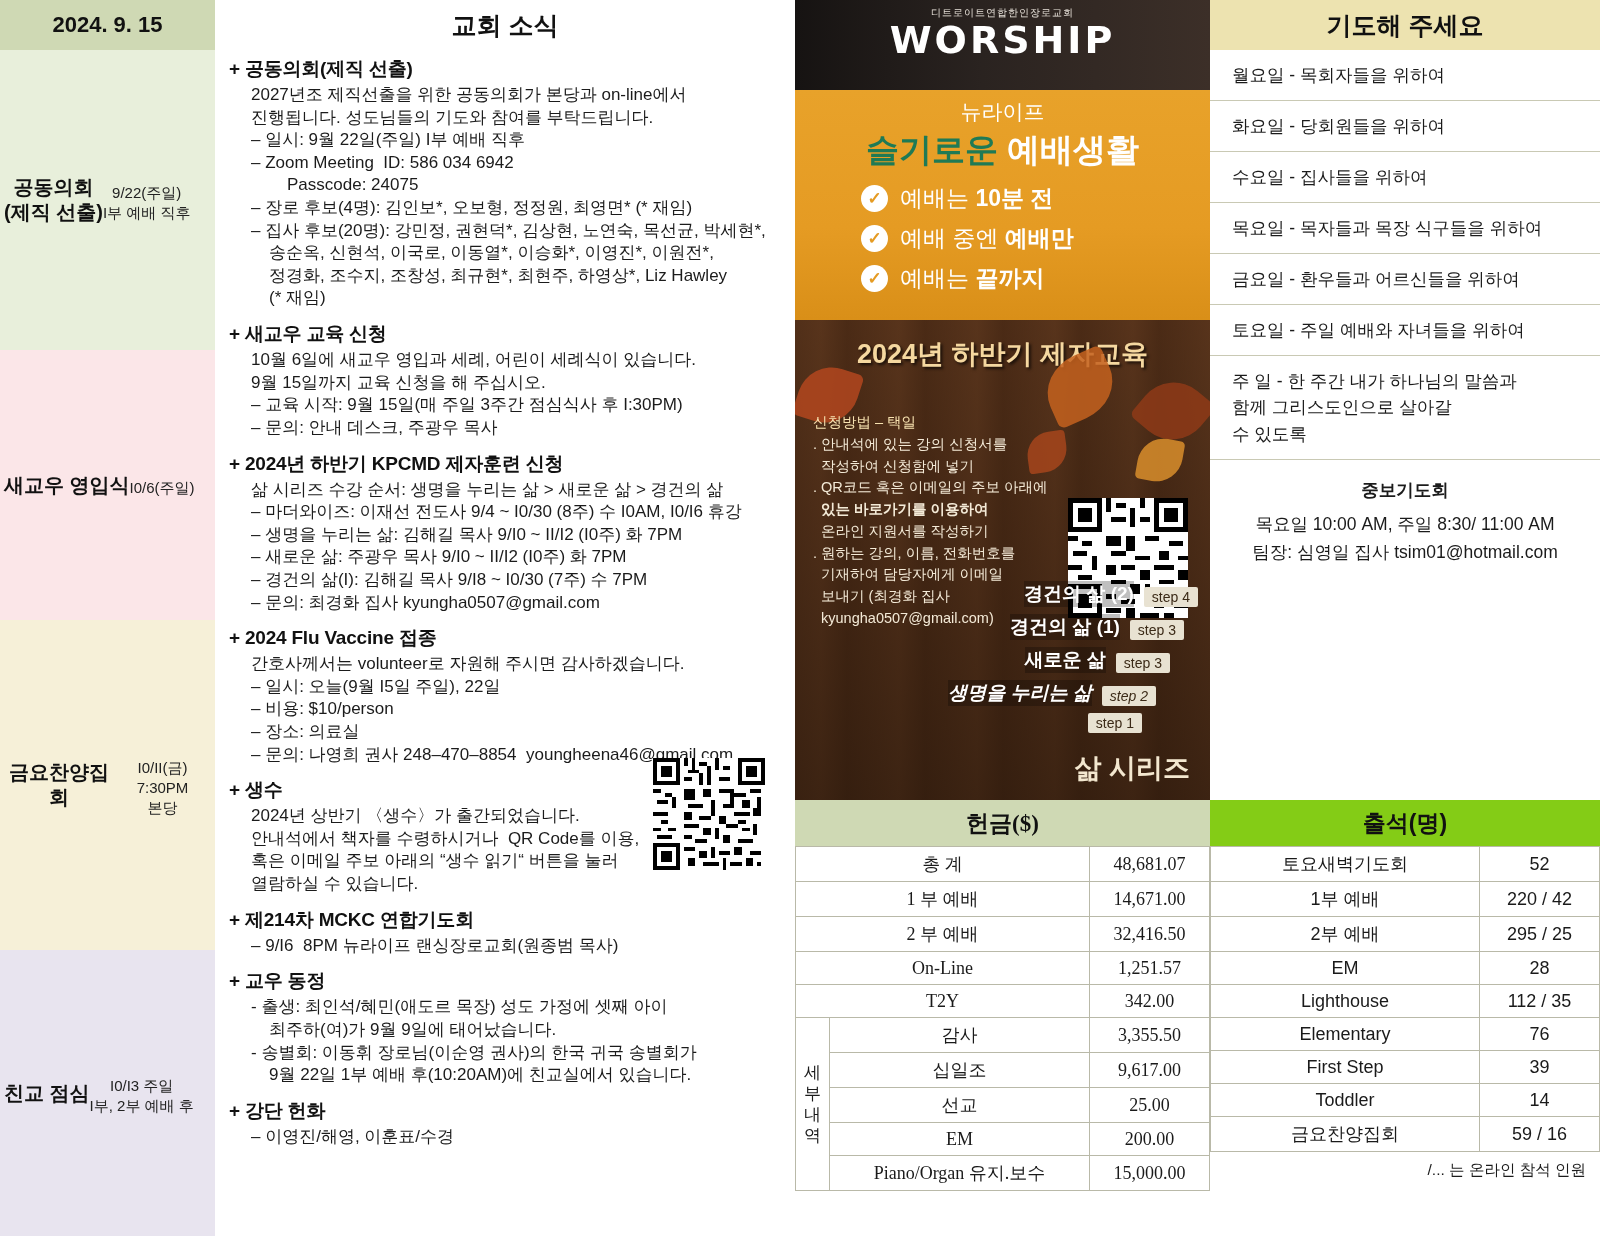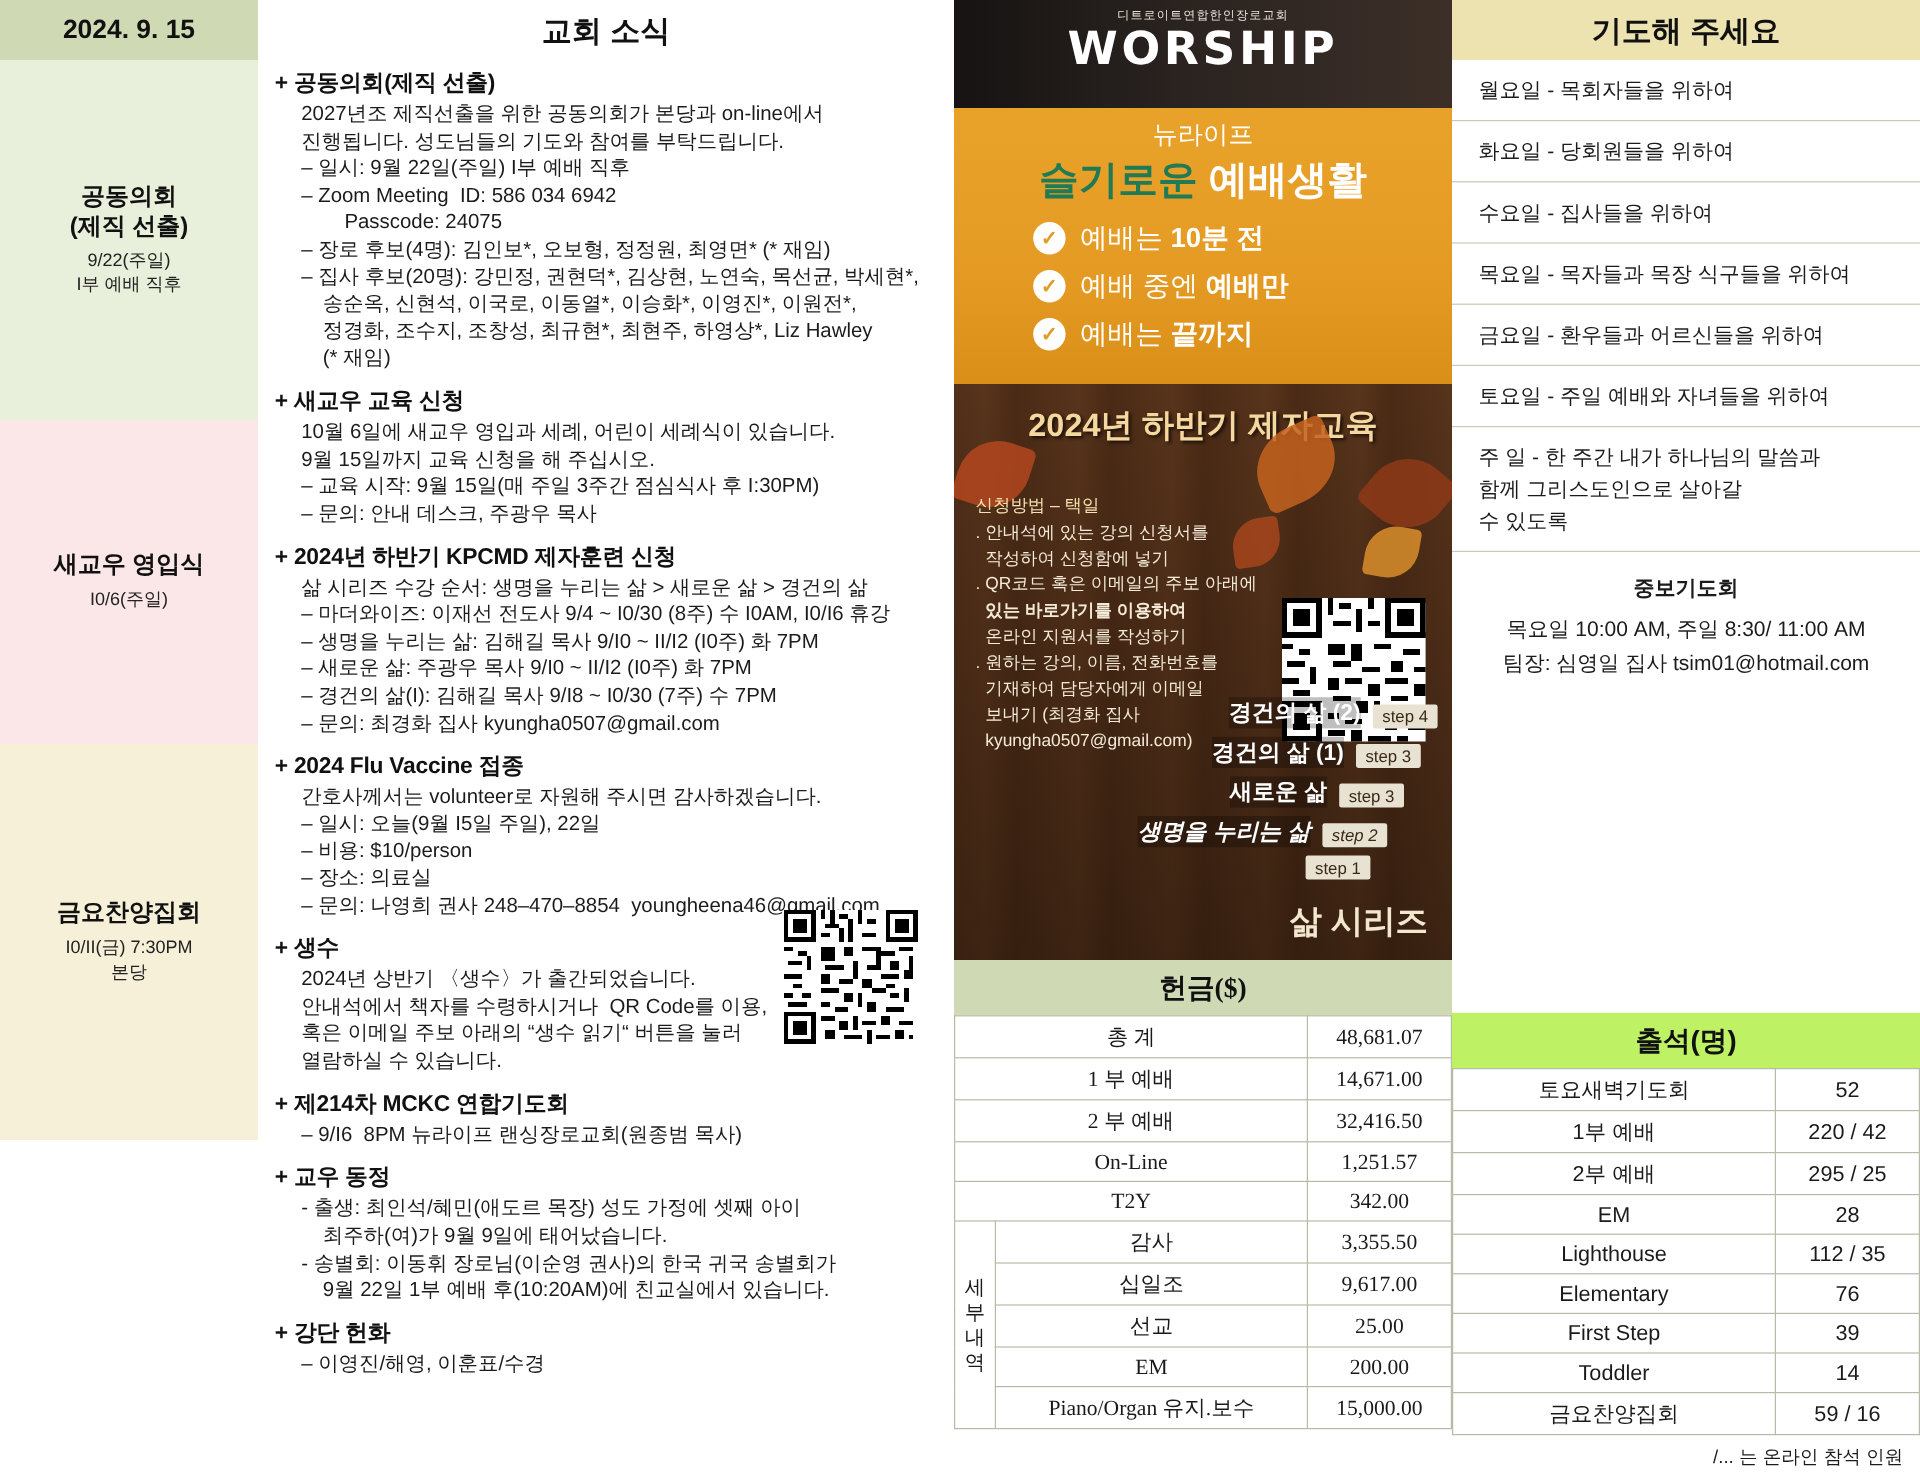--- a/index.html
+++ b/index.html
@@ -21,21 +21,21 @@
     width:215px; background:#cfd9b4; display:flex; align-items:center;
     justify-content:center; font-weight:bold; font-size:22px; color:#111;
   }
   .news-title {
     flex:1; display:flex; align-items:center; justify-content:center;
     font-weight:bold; font-size:25px; color:#111; background:#ffffff;
   }
   .left-body { display:flex; height:1186px; }
   .event-rail { width:215px; }
   .event-cell {
-    display:flex; flex-direction:column; align-items:center; justify-content:center;
+    display:flex; flex-direction:row; align-items:center; justify-content:flex-start;
     text-align:center; padding:6px 4px;
   }
   .event-cell .ttl { font-weight:bold; font-size:20px; line-height:1.25; color:#111; }
   .event-cell .sub { font-size:15px; line-height:1.35; margin-top:6px; color:#222; }
 
   .notices { flex:1; padding:6px 10px 0 14px; }
   .item { margin-bottom:11px; }
   .item-head { font-weight:bold; font-size:19px; color:#111; letter-spacing:-.2px; }
   .item-head .plus { margin-right:5px; }
   .lines { font-size:17px; line-height:1.33; color:#1b1b1b; padding-left:22px; margin-top:2px; }
@@ -102,21 +102,21 @@
   .prayer-row.tall { padding-top:12px; padding-bottom:12px; line-height:1.5; }
   .prayer-foot { text-align:center; padding-top:16px; font-size:17.5px; line-height:1.6; color:#1b1b1b; }
   .prayer-foot .t { font-weight:bold; margin-bottom:6px; }
 
   
   .right-bottom { display:flex; height:436px; }
   .offering { width:415px;font-family:Liberation Serif, serif; }
   .attend { width:390px; }
   .tbl-head { height:46px; display:flex; align-items:center; justify-content:center; font-size:23px; font-weight:bold; color:#111; }
   .tbl-head.off { background:#cfd9b4; }
-  .tbl-head.att { background:#bef264;margin-top:44px; }
+  .tbl-head.att { background:#84cc16; }
   table { width:100%; border-collapse:collapse; font-size:18px; }
   td { border:1px solid #b9b9a8; padding:5px 8px; height:33px; }
   .lbl { text-align:center; }
   .num { text-align:center; width:120px; }
   .vert { width:34px; text-align:center; font-size:17px; line-height:1.25; letter-spacing:0; }
   .attend td { height:33px; }
   .att-note { text-align:right; padding:8px 14px 0 0; font-size:15.5px; color:#1b1b1b; }
 </style>
 </head>
 <body>
@@ -137,20 +137,25 @@
 I부 예배 직후</div>
           </div>
           <div class="event-cell" style="background: rgb(251, 230, 232); height: 270px;">
             <div class="ttl" style="white-space: pre-line;">새교우 영입식</div>
             <div class="sub" style="white-space: pre-line;">I0/6(주일)</div>
           </div>
           <div class="event-cell" style="background: rgb(246, 240, 216); height: 330px;">
             <div class="ttl" style="white-space: pre-line;">금요찬양집회</div>
             <div class="sub" style="white-space: pre-line;">I0/II(금) 7:30PM
 본당</div>
+          </div>
+          <div class="event-cell" style="background: rgb(232, 228, 239); height: 286px;">
+            <div class="ttl" style="white-space: pre-line;">친교 점심</div>
+            <div class="sub" style="white-space: pre-line;">I0/I3 주일
+I부, 2부 예배 후</div>
           </div>
         </div>
       <div class="notices" id="notices">
           <div class="item">
             <div class="item-head"><span class="plus">+</span><span>공동의회(제직 선출)</span></div>
             <div class="lines">
               <div class="ind1">2027년조 제직선출을 위한 공동의회가 본당과 on-line에서</div>
               <div class="ind1">진행됩니다. 성도님들의 기도와 참여를 부탁드립니다.</div>
               <div class="ind1">– 일시: 9월 22일(주일) I부 예배 직후</div>
               <div class="ind1">– Zoom Meeting  ID: 586 034 6942</div>

